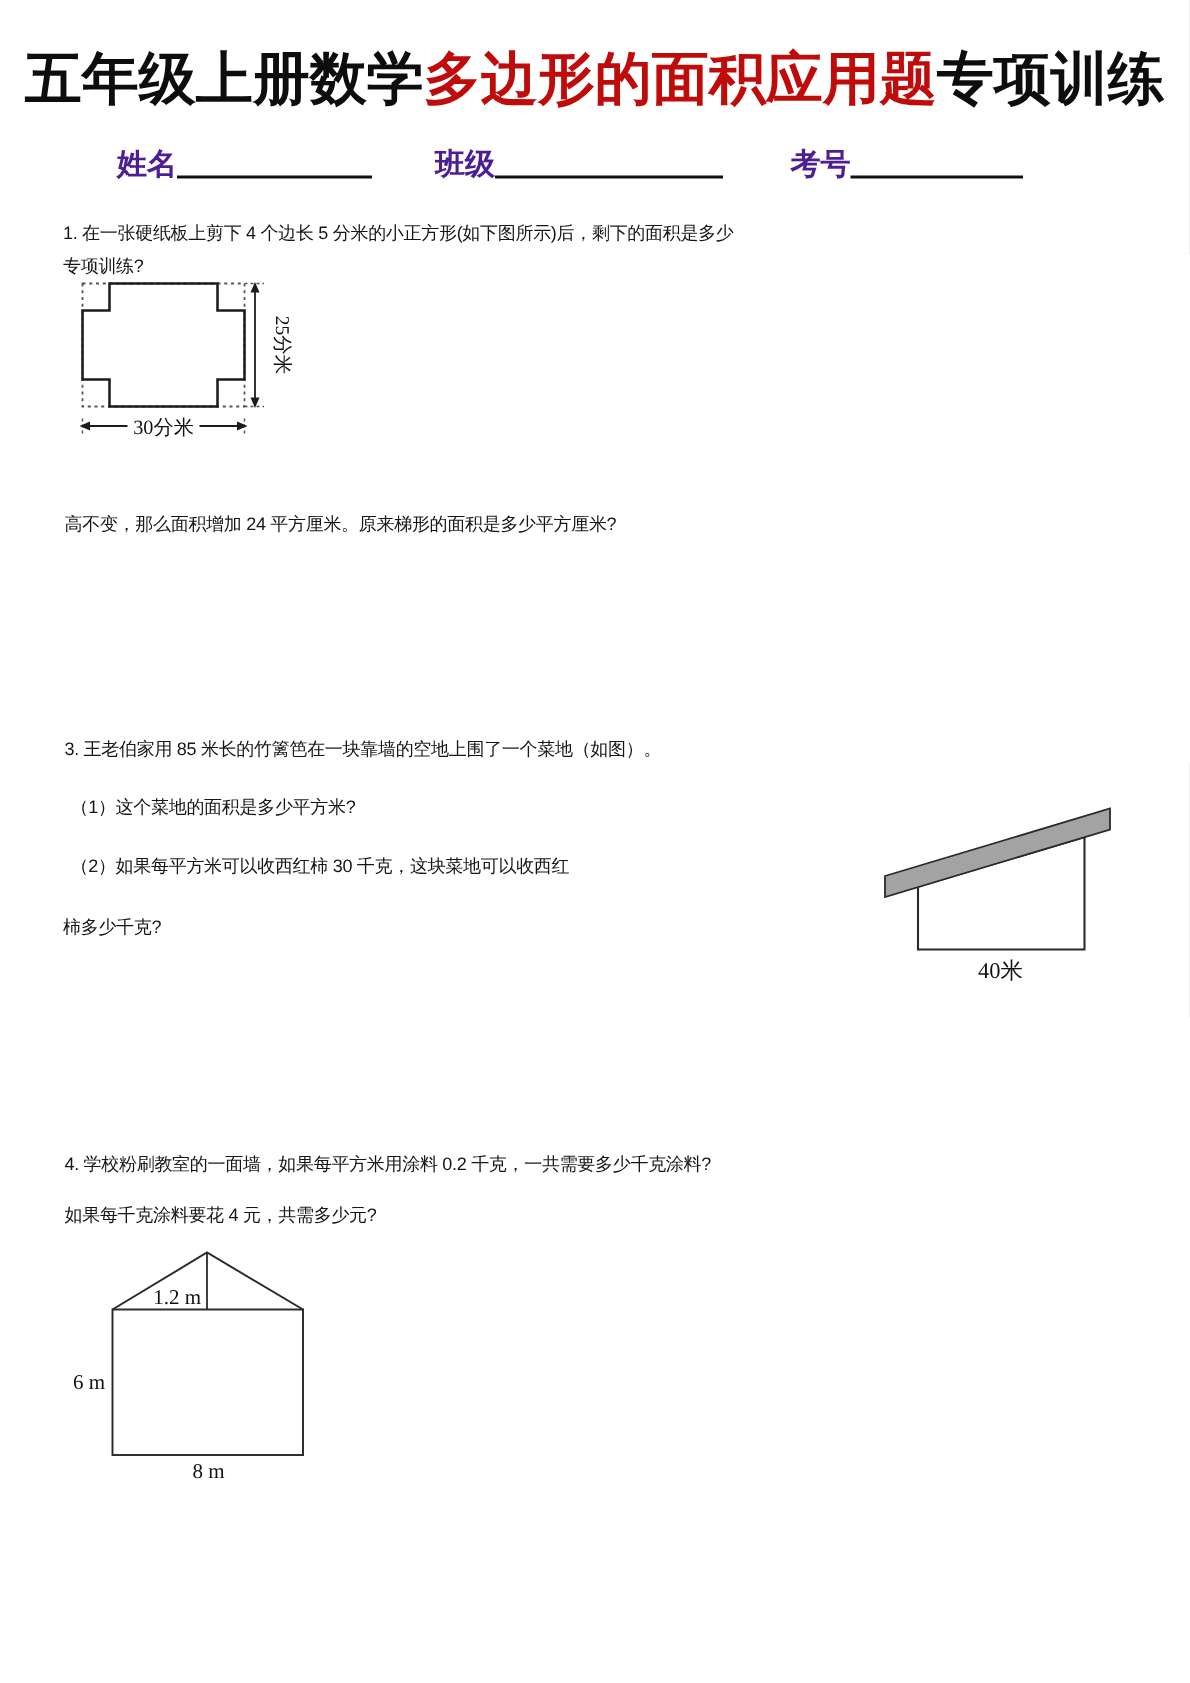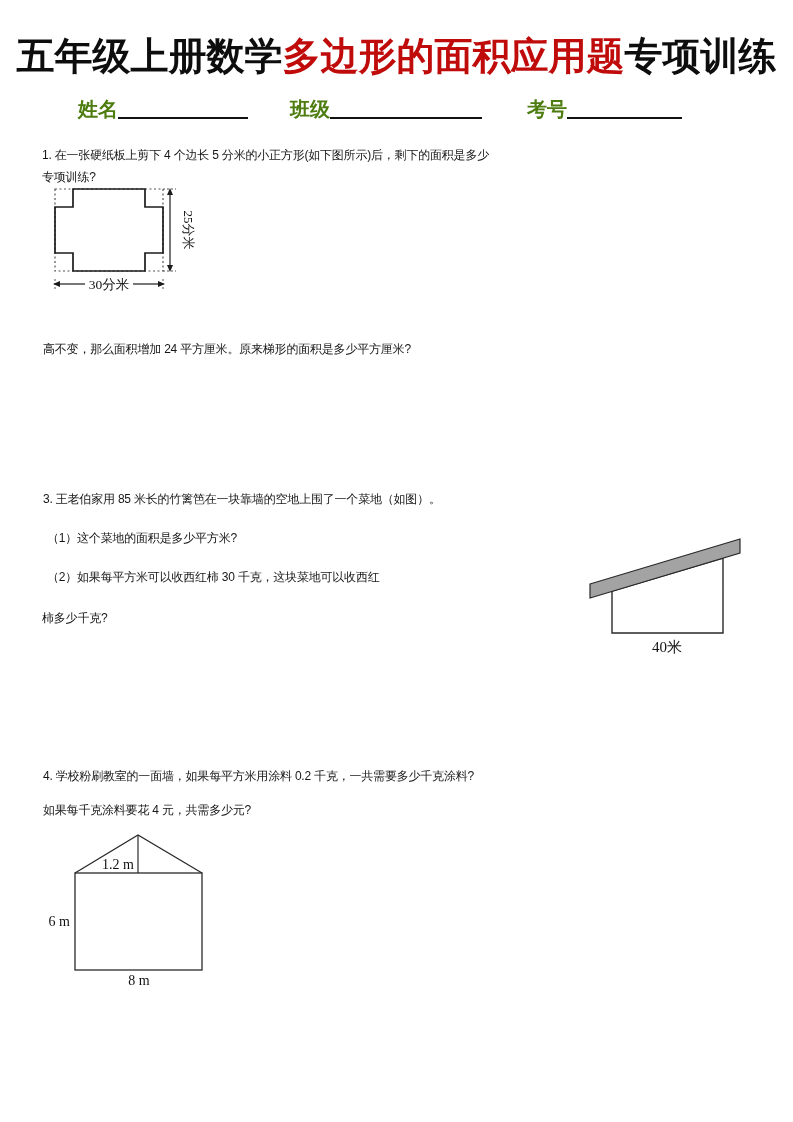--- a/index.html
+++ b/index.html
@@ -4,26 +4,26 @@
 <style>
   html,body{margin:0;padding:0;background:#e8e8e8;}
   .page{
     position:relative;width:793px;height:1122px;background:#ffffff;
     margin:0 auto;overflow:hidden;
     font-family:"Liberation Sans","DejaVu Sans",sans-serif;color:#1a1a1a;
   }
   .abs{position:absolute;}
   .title{
     top:33px;left:0;width:793px;text-align:center;
-    font-family:Liberation Sans, sans-serif;
+    font-family:Liberation Mono, monospace;
     font-weight:bold;font-size:38px;line-height:46px;letter-spacing:0px;
     white-space:nowrap;color:#0d0d0d;
   }
   .title .red{color:#c00b0b;}
-  .hdr-item{top:96px;font-size:20px;font-weight:bold;white-space:nowrap;color:#4d7c0f;}
+  .hdr-item{top:96px;font-size:20px;font-weight:bold;white-space:nowrap;color:#4c1d95;}
   .blank{display:inline-block;border-bottom:2px solid #111;height:19px;vertical-align:-3px;}
   .bl1{width:130px}.bl2{width:152px}.bl3{width:115px}
   .qline{
     font-size:12px;line-height:24px;white-space:nowrap;color:#161616;
     letter-spacing:-0.2px;
   }
   .figlabel{font-family:"Liberation Serif","DejaVu Serif",serif;}
   svg text{fill:#111;}
 </style>
 </head>

